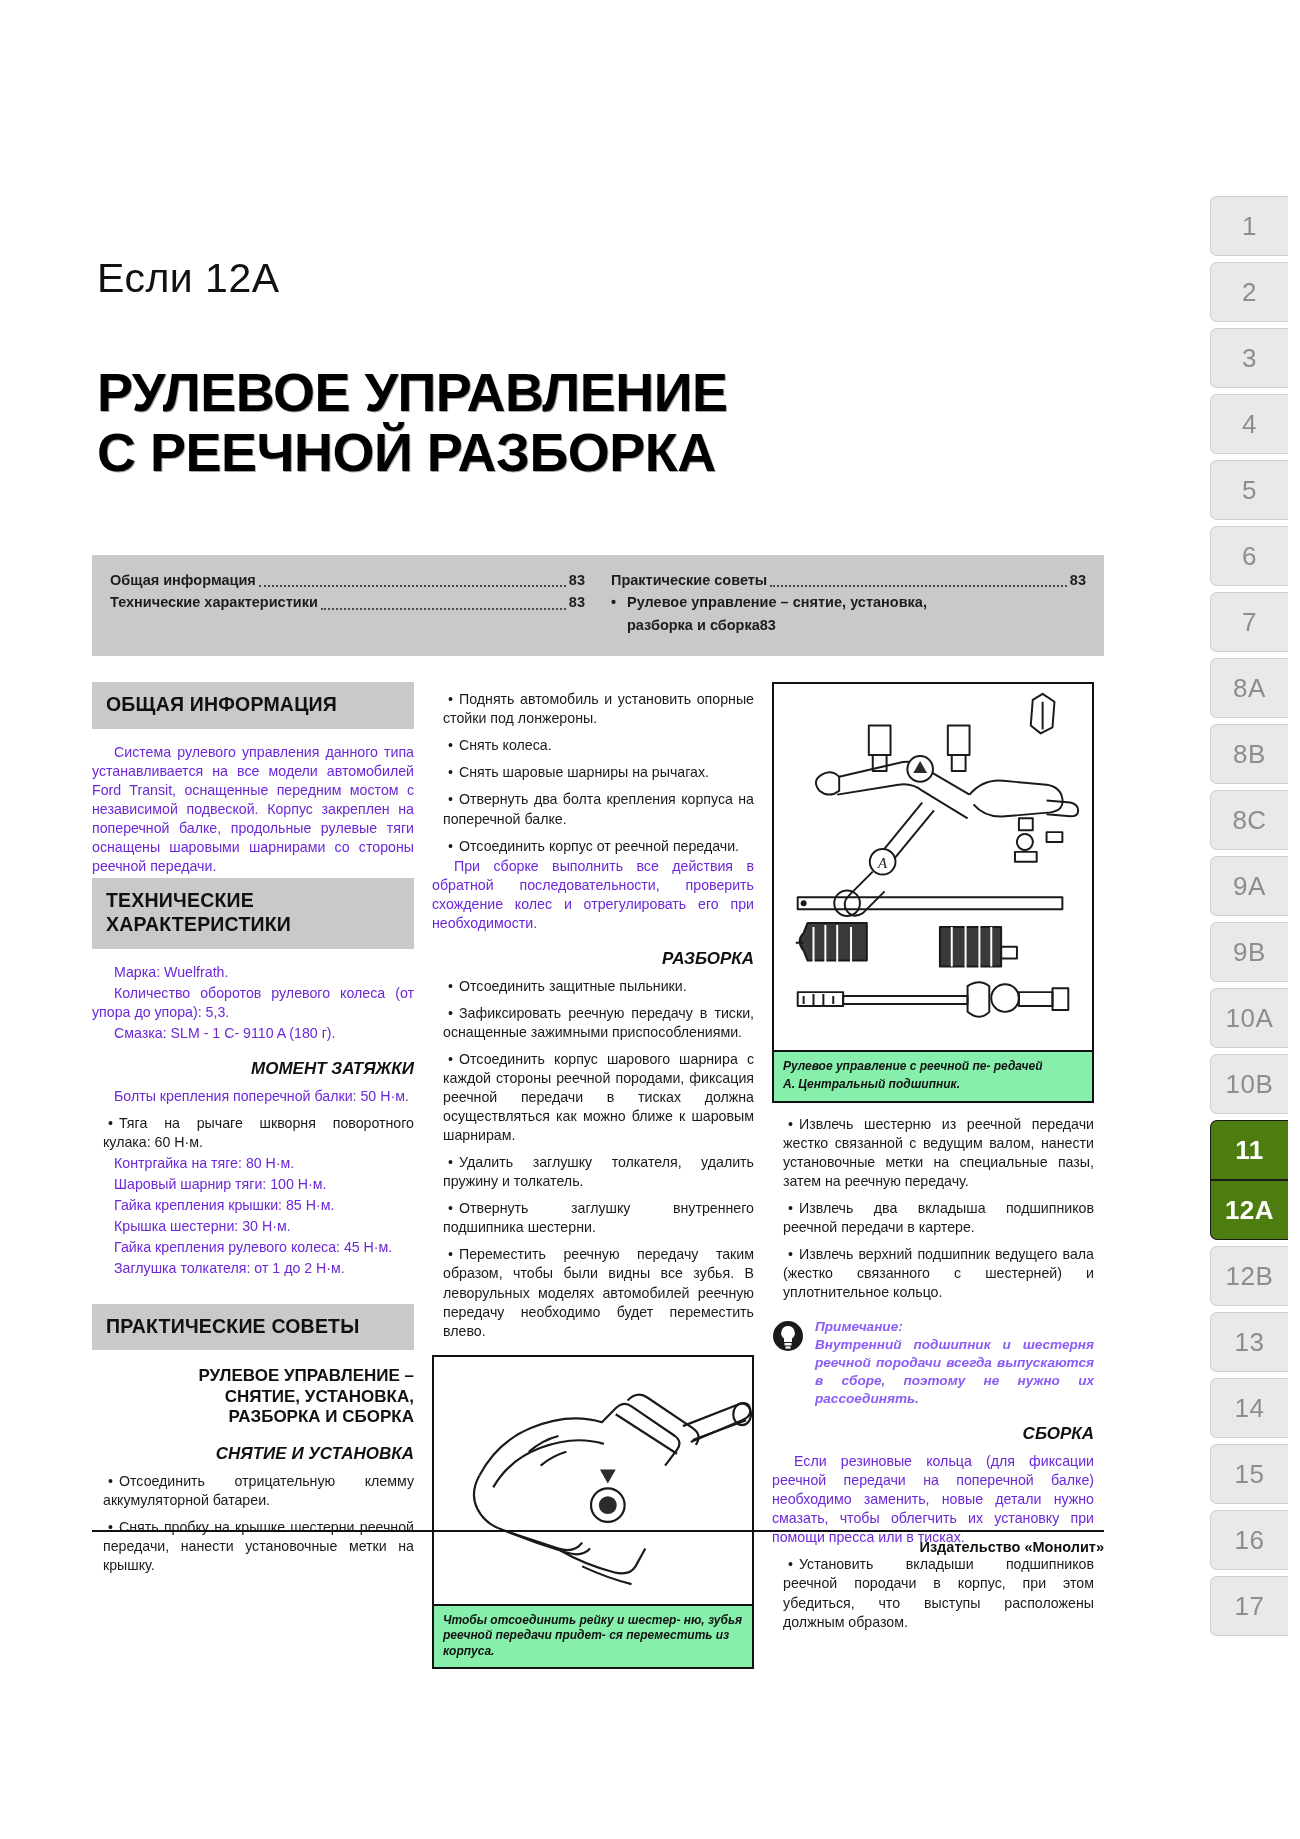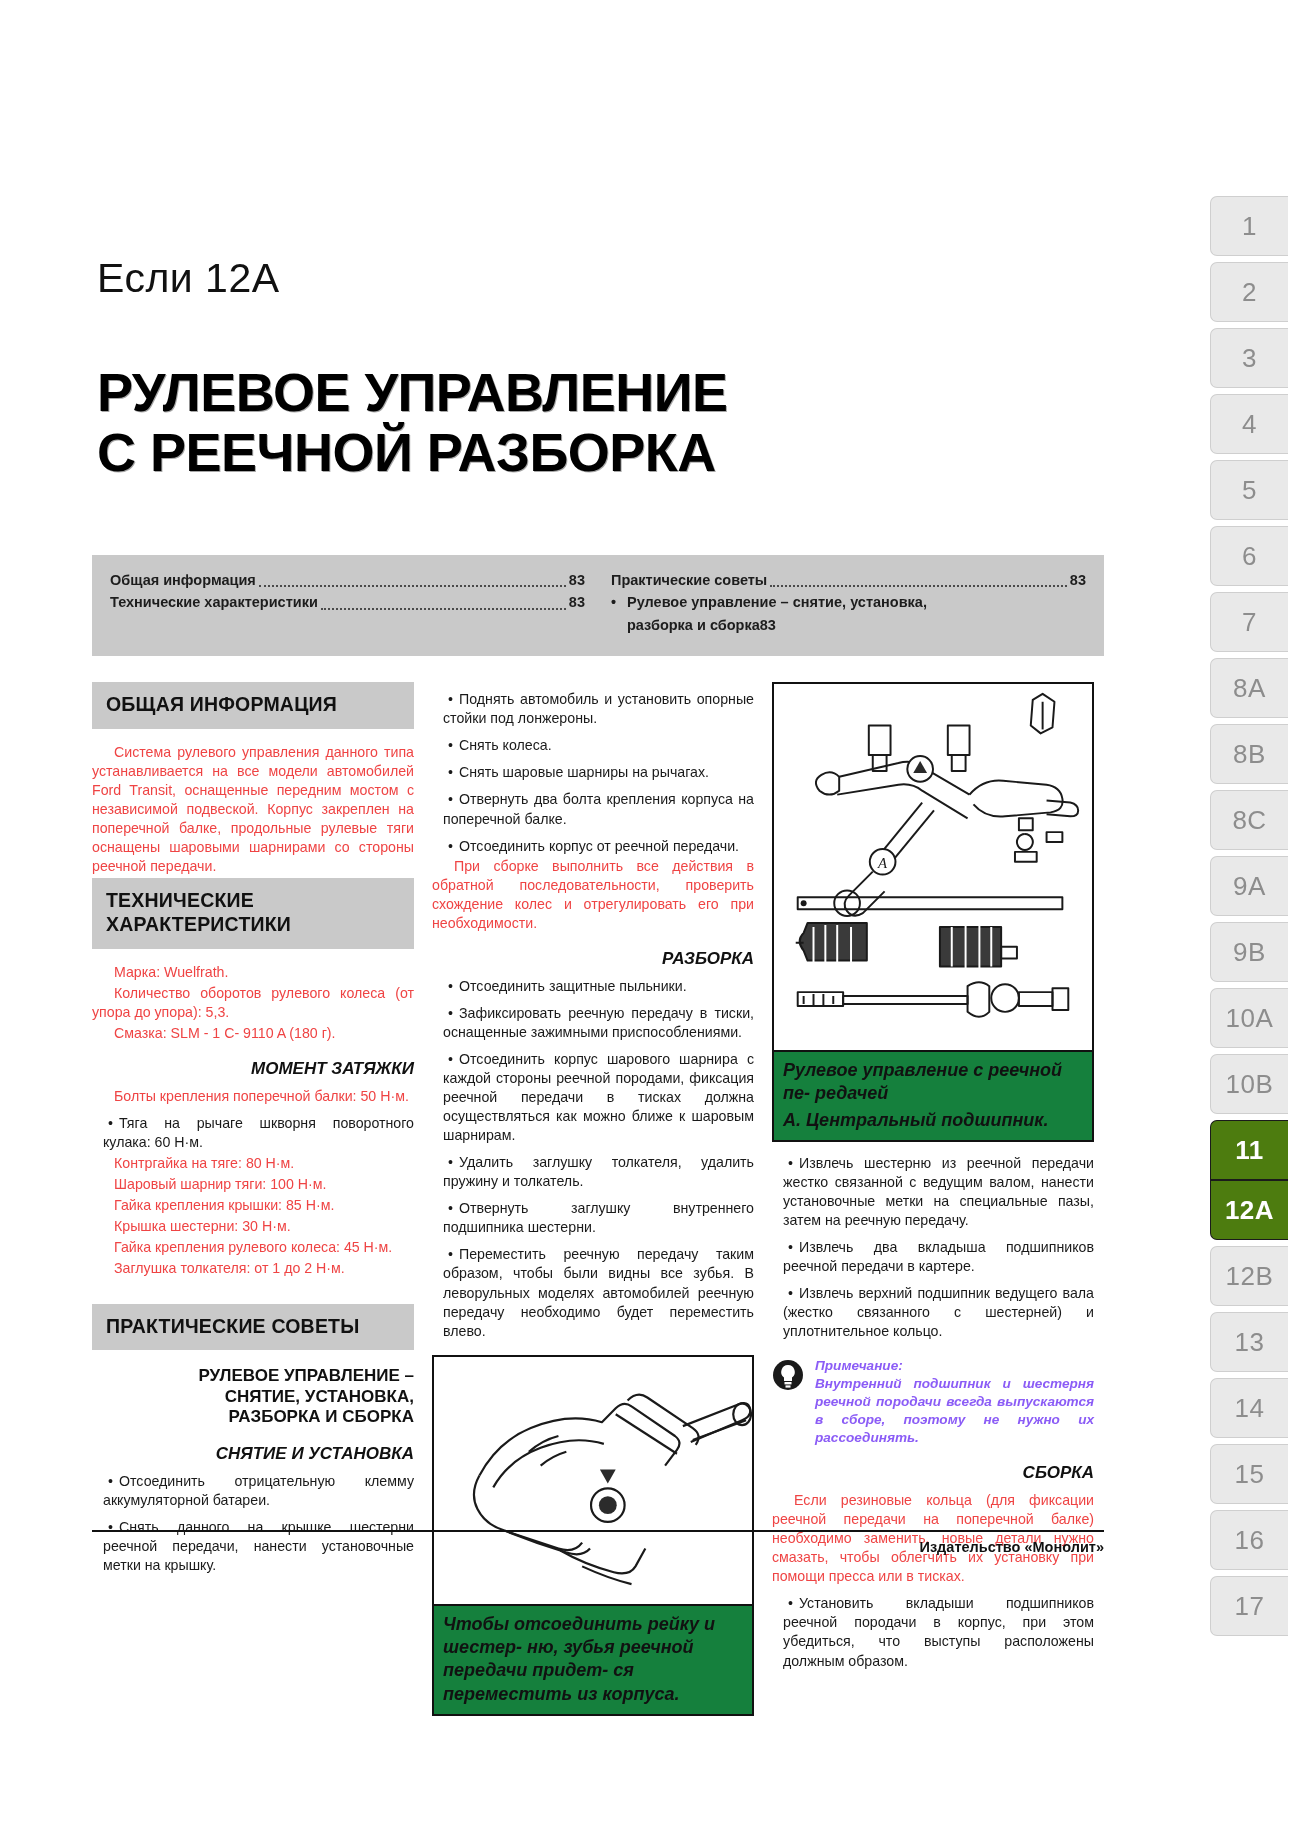--- a/index.html
+++ b/index.html
@@ -127,21 +127,21 @@
     color:#111;
     text-align:right;
   }
   h3.subhead.upright { font-style:normal; }
   p.body {
     font-size:14.2px;
     line-height:1.34;
     margin:0 0 2px 0;
     text-align:justify;
     text-indent:22px;
-    color:#ef4444;
+    color:#6d28d9;
   }
   ul.bul { margin:0; padding:0; list-style:none; }
   ul.bul li {
     font-size:14.2px;
     line-height:1.34;
     text-align:justify;
     color:#1a1a1a;
     margin:8px 0 1px 0;
     text-indent:-11px;
     padding-left:11px;
@@ -156,24 +156,24 @@
   
   .figbox {
     border:2.5px solid #111;
     background:#fff;
     margin:0 0 0 0;
     padding:0;
     overflow:hidden;
   }
   .figbox .art { display:block; width:100%; }
   .figcap {
-    background:#15803d;
+    background:#86efac;
     border-top:2.5px solid #111;
     padding:7px 9px 8px 9px;
-    font-size:18px;
+    font-size:12px;
     font-style:italic;
     font-weight:700;
     line-height:1.3;
     color:#111;
   }
   .figcap .leg { display:block; margin-top:3px; }
   
   .note {
     display:flex;
     gap:9px;
@@ -351,21 +351,21 @@
 
         <h2 class="secbar" style="margin-top:26px;">ПРАКТИЧЕСКИЕ СОВЕТЫ</h2>
         <h3 class="subhead upright">
           <span>РУЛЕВОЕ УПРАВЛЕНИЕ –</span><br>
           <span>СНЯТИЕ, УСТАНОВКА,</span><br>
           <span>РАЗБОРКА И СБОРКА</span>
         </h3>
         <h3 class="subhead">СНЯТИЕ И УСТАНОВКА</h3>
         <ul class="bul">
           <li>Отсоединить отрицательную клемму аккумуляторной батареи.</li>
-          <li>Снять данного на крышке шестерни реечной передачи, нанести установочные метки на крышку.</li>
+          <li>Снять пробку на крышке шестерни реечной передачи, нанести установочные метки на крышку.</li>
         </ul>
       </div>
 
       <div class="col">
         <ul class="bul">
           <li>Поднять автомобиль и установить опорные стойки под лонжероны.</li>
           <li>Снять колеса.</li>
           <li>Снять шаровые шарниры на рычагах.</li>
           <li>Отвернуть два болта крепления корпуса на поперечной балке.</li>
           <li>Отсоединить корпус от реечной передачи.</li>

